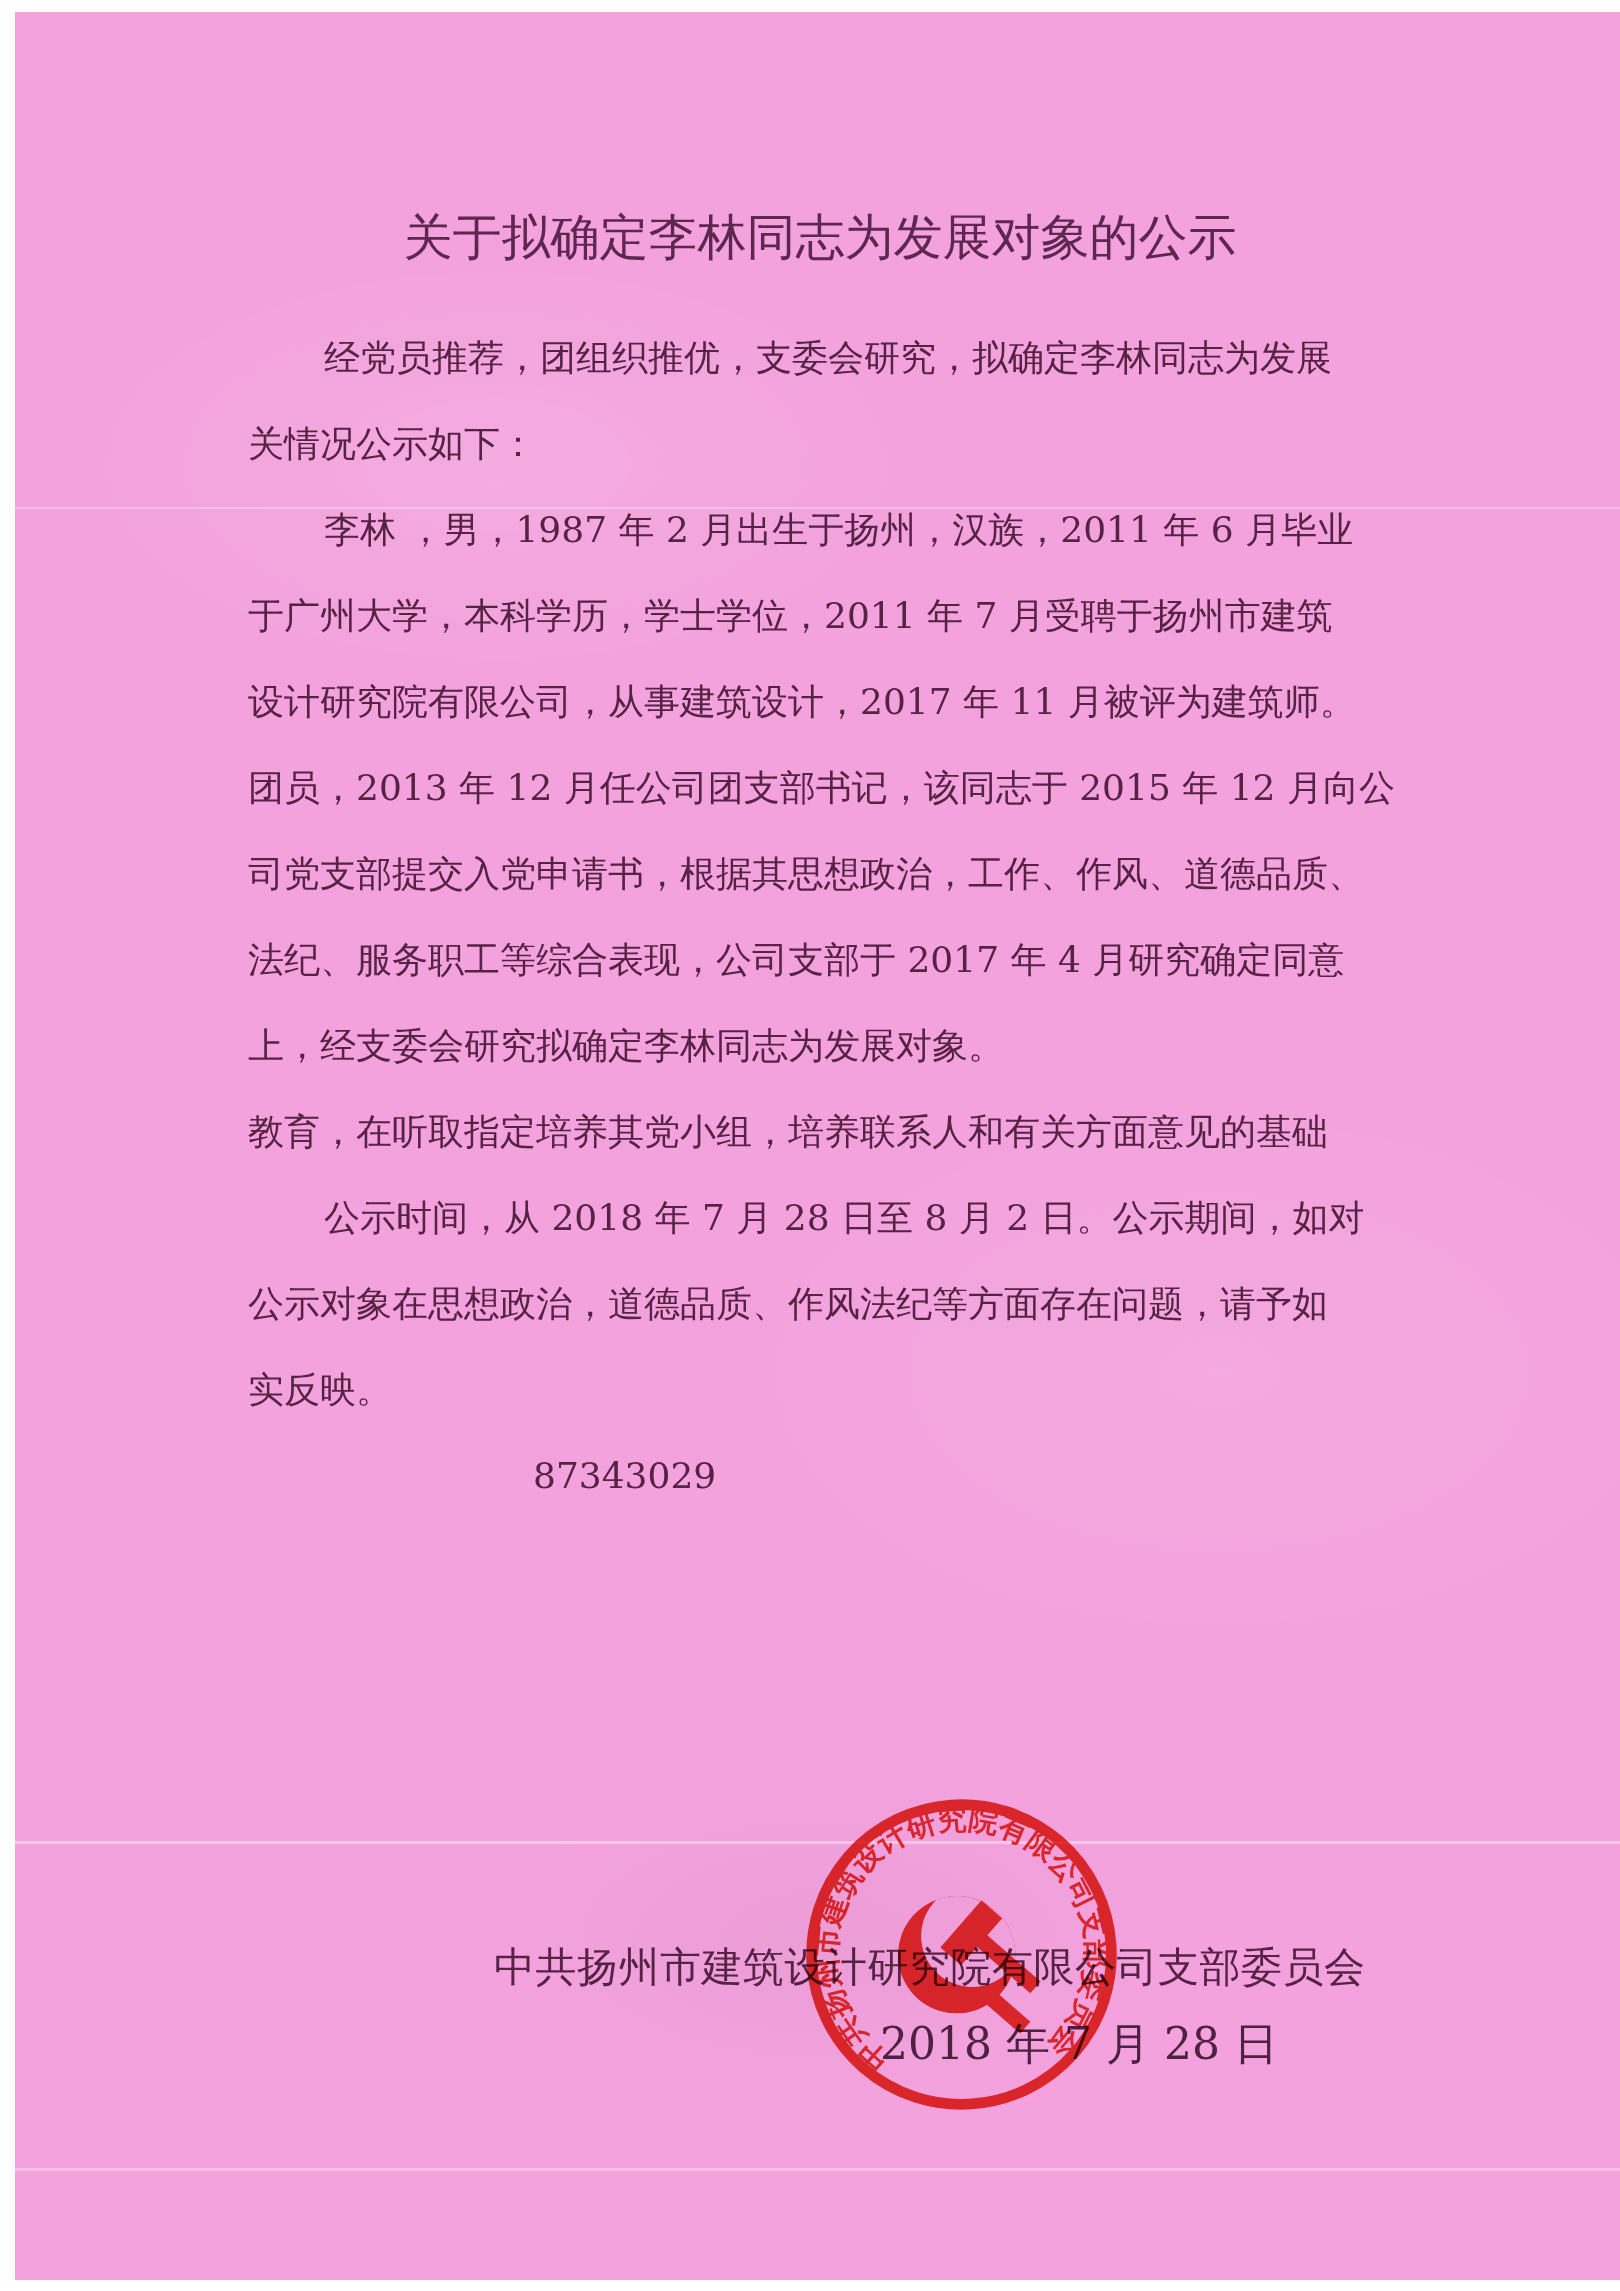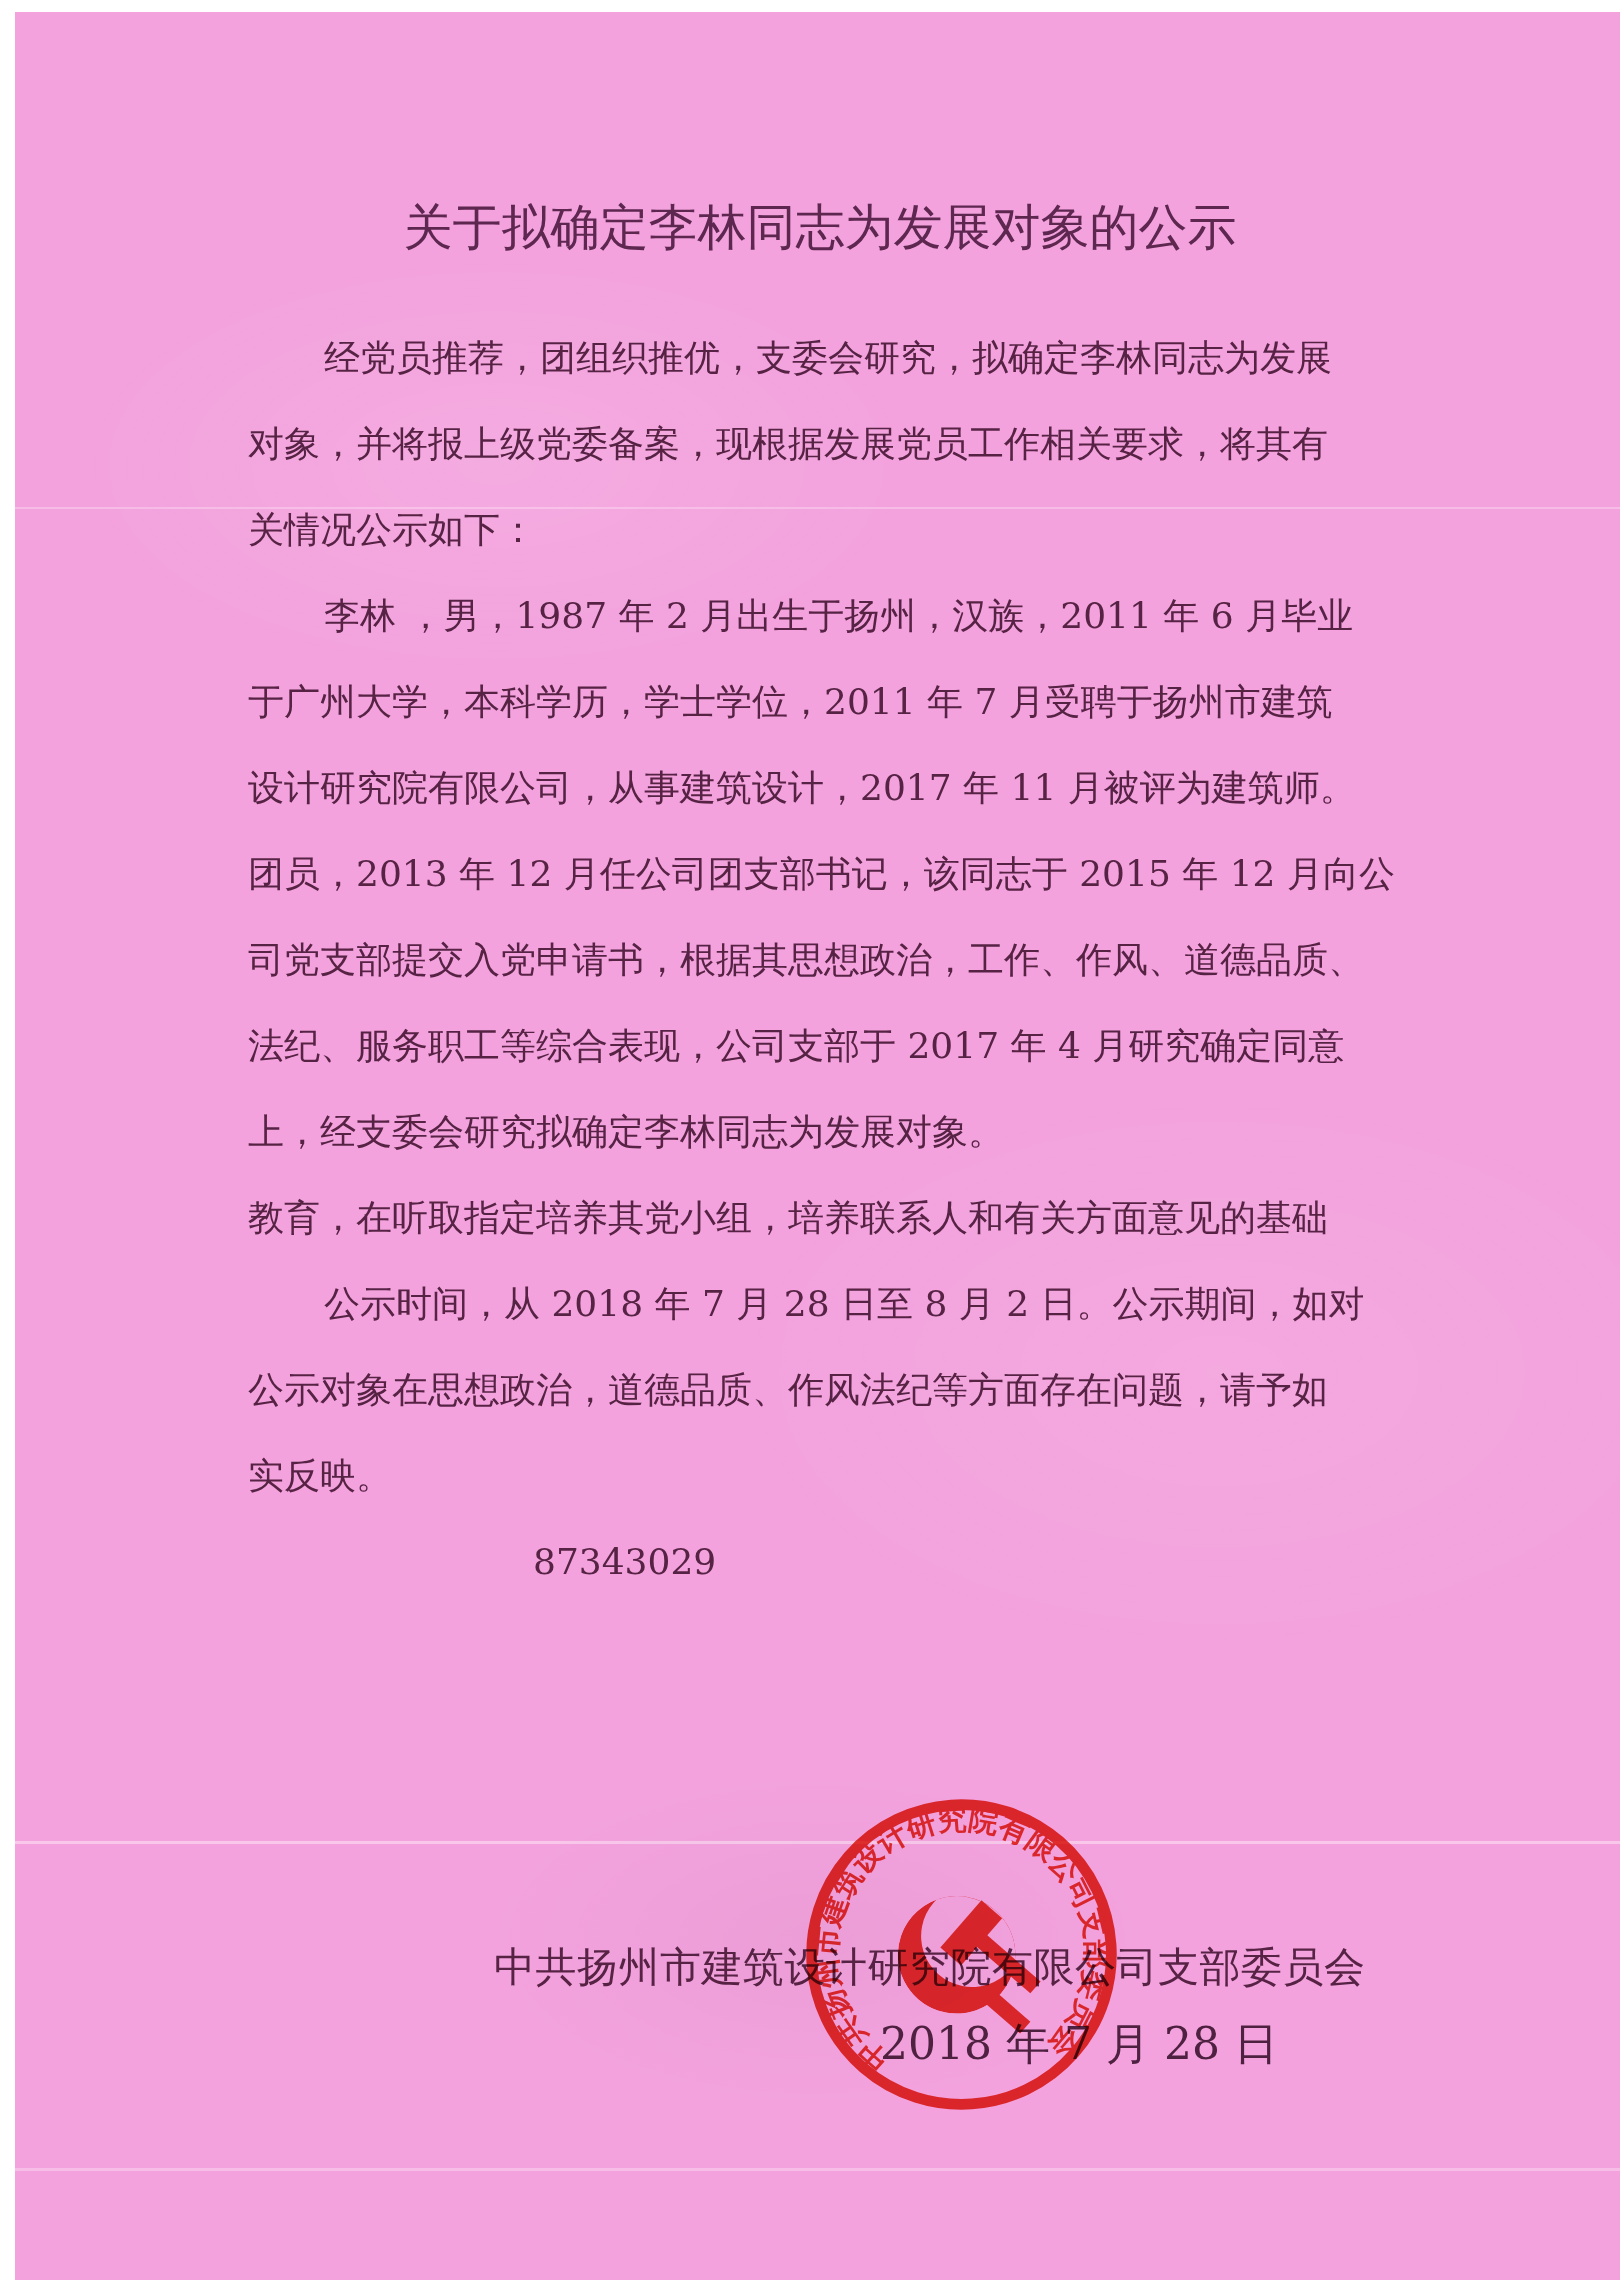--- a/index.html
+++ b/index.html
@@ -14,21 +14,21 @@
     background-image:
       radial-gradient(ellipse 588px 294px at 30% 20%, rgba(255,255,255,.10), rgba(255,255,255,0) 70%),
       radial-gradient(ellipse 686px 392px at 75% 60%, rgba(255,255,255,.07), rgba(255,255,255,0) 70%),
       radial-gradient(ellipse 490px 245px at 50% 85%, rgba(0,0,0,.03), rgba(0,0,0,0) 70%);
   }
   .fold-line{position:absolute;left:14.7px;right:0;height:2.9px;background:rgba(255,255,255,.40);}
   .fold-1{top:507px;height:2px;background:rgba(255,255,255,.28);}
   .fold-2{top:1841px;}
   .fold-3{top:2168px;background:rgba(255,255,255,.30);}
   .doc-title{
-    position:absolute;left:248px;top:200px;width:1144px;
+    position:absolute;left:248px;top:210px;width:1144px;
     text-align:center;font-size:49px;line-height:1.15;
     color:#5d2750;letter-spacing:0px;white-space:pre;
   }
   .body-block{
     position:absolute;left:248px;top:315px;width:1144px;
     font-size:36px;line-height:86px;color:#572344;
   }
   .body-line{white-space:pre;}
   .body-line.indent{text-indent:76px;}
   .body-line.num2{text-indent:285px;}
@@ -56,21 +56,20 @@
 <div class="paper"></div>
 
 <div class="fold-line fold-1"></div>
 <div class="fold-line fold-2"></div>
 <div class="fold-line fold-3"></div>
 
 <div class="doc-title">关于拟确定李林同志为发展对象的公示</div>
 
 <div class="body-block">
     <div class="body-line indent">经党员推荐，团组织推优，支委会研究，拟确定李林同志为发展</div>
-    <div class="body-line">对象，并将报上级党委备案，现根据发展党员工作相关要求，将其有</div>
     <div class="body-line">关情况公示如下：</div>
     <div class="body-line indent">李林 ，男，1987 年 2 月出生于扬州，汉族，2011 年 6 月毕业</div>
     <div class="body-line">于广州大学，本科学历，学士学位，2011 年 7 月受聘于扬州市建筑</div>
     <div class="body-line">设计研究院有限公司，从事建筑设计，2017 年 11 月被评为建筑师。</div>
     <div class="body-line">团员，2013 年 12 月任公司团支部书记，该同志于 2015 年 12 月向公</div>
     <div class="body-line">司党支部提交入党申请书，根据其思想政治，工作、作风、道德品质、</div>
     <div class="body-line">法纪、服务职工等综合表现，公司支部于 2017 年 4 月研究确定同意</div>
     <div class="body-line">上，经支委会研究拟确定李林同志为发展对象。</div>
     <div class="body-line">教育，在听取指定培养其党小组，培养联系人和有关方面意见的基础</div>
     <div class="body-line indent">公示时间，从 2018 年 7 月 28 日至 8 月 2 日。公示期间，如对</div>

